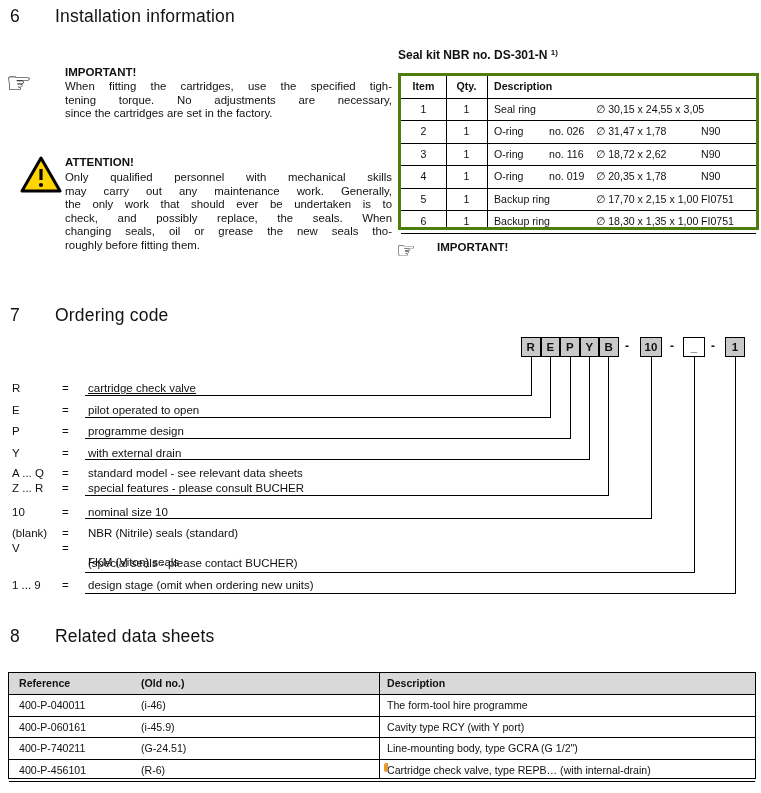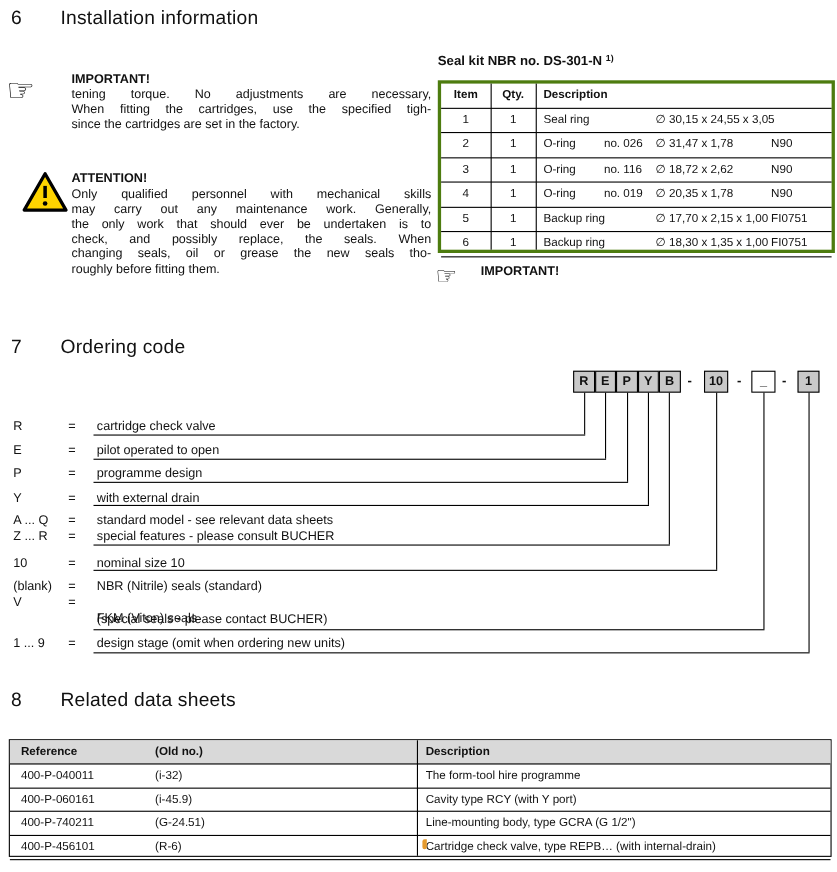--- a/index.html
+++ b/index.html
@@ -53,22 +53,22 @@
 <body>
 
 <div id="page">
 
   <div class="abs h1" style="left:10px;top:6px;">6</div>
   <div class="abs h1" style="left:55px;top:6px;">Installation information</div>
 
   <div class="abs handicon" style="left:6px;top:70px;">☞</div>
   <div class="abs notelabel" style="left:65px;top:66px;">IMPORTANT!</div>
   <div class="abs bodytxt" style="left:65px;top:80px;width:327px;">
+    <div class="jl">When fitting the cartridges, use the specified tigh-</div>
     <div class="jl">tening torque. No adjustments are necessary,</div>
-    <div class="jl">When fitting the cartridges, use the specified tigh-</div>
     <div class="lastl">since the cartridges are set in the factory.</div>
   </div>
 
   <div class="abs" style="left:20px;top:155px;">
     <svg width="42" height="40" viewBox="0 0 42 40">
       <path d="M21 3 L40 36 L2 36 Z" fill="#ffd400" stroke="#000" stroke-width="3" stroke-linejoin="round"></path>
       <rect x="19.4" y="14" width="3.2" height="11" fill="#000"></rect>
       <circle cx="21" cy="30" r="2.1" fill="#000"></circle>
     </svg>
   </div>
@@ -144,21 +144,21 @@
   <div class="hline" style="left:85px;top:417px;width:466px;"></div>
   <div class="hline" style="left:85px;top:438px;width:486px;"></div>
   <div class="hline" style="left:85px;top:459px;width:505px;"></div>
   <div class="hline" style="left:85px;top:495px;width:524px;"></div>
   <div class="hline" style="left:85px;top:518px;width:567px;"></div>
   <div class="hline" style="left:85px;top:572px;width:610px;"></div>
   <div class="hline" style="left:85px;top:593px;width:651px;"></div>
 
   <div class="leglabel" style="top:382px;">R</div>
   <div class="legeq" style="top:382px;">=</div>
-  <div class="legtext" style="top:382px;">cartridge check valve</div>
+  <div class="legtext" style="top:382px;text-decoration:underline;">cartridge check valve</div>
 
   <div class="leglabel" style="top:403.5px;">E</div>
   <div class="legeq" style="top:403.5px;">=</div>
   <div class="legtext" style="top:403.5px;">pilot operated to open</div>
 
   <div class="leglabel" style="top:425px;">P</div>
   <div class="legeq" style="top:425px;">=</div>
   <div class="legtext" style="top:425px;">programme design</div>
 
   <div class="leglabel" style="top:446.5px;">Y</div>
@@ -192,21 +192,21 @@
   <div class="legtext" style="top:578.5px;">design stage (omit when ordering new units)</div>
 
   <div class="abs h1" style="left:10px;top:626px;">8</div>
   <div class="abs h1" style="left:55px;top:626px;">Related data sheets</div>
 
   <div class="abs reltable">
     <div class="relrow relhead">
       <span class="relref">Reference</span><span class="relold">(Old no.)</span><span class="reldesc">Description</span>
     </div>
     <div class="relrow">
-      <span class="relref">400-P-040011</span><span class="relold">(i-32)</span><span class="reldesc">The form-tool hire programme</span>
+      <span class="relref">400-P-040011</span><span class="relold">(i-46)</span><span class="reldesc">The form-tool hire programme</span>
     </div>
     <div class="relrow">
       <span class="relref">400-P-060161</span><span class="relold">(i-45.9)</span><span class="reldesc">Cavity type RCY (with Y port)</span>
     </div>
     <div class="relrow">
       <span class="relref">400-P-740211</span><span class="relold">(G-24.51)</span><span class="reldesc">Line-mounting body, type GCRA  (G 1/2")</span>
     </div>
     <div class="relrow">
       <span class="relref">400-P-456101</span><span class="relold">(R-6)</span><span class="reldesc">Cartridge check valve, type REPB…  (with internal-drain)</span>
     </div>

